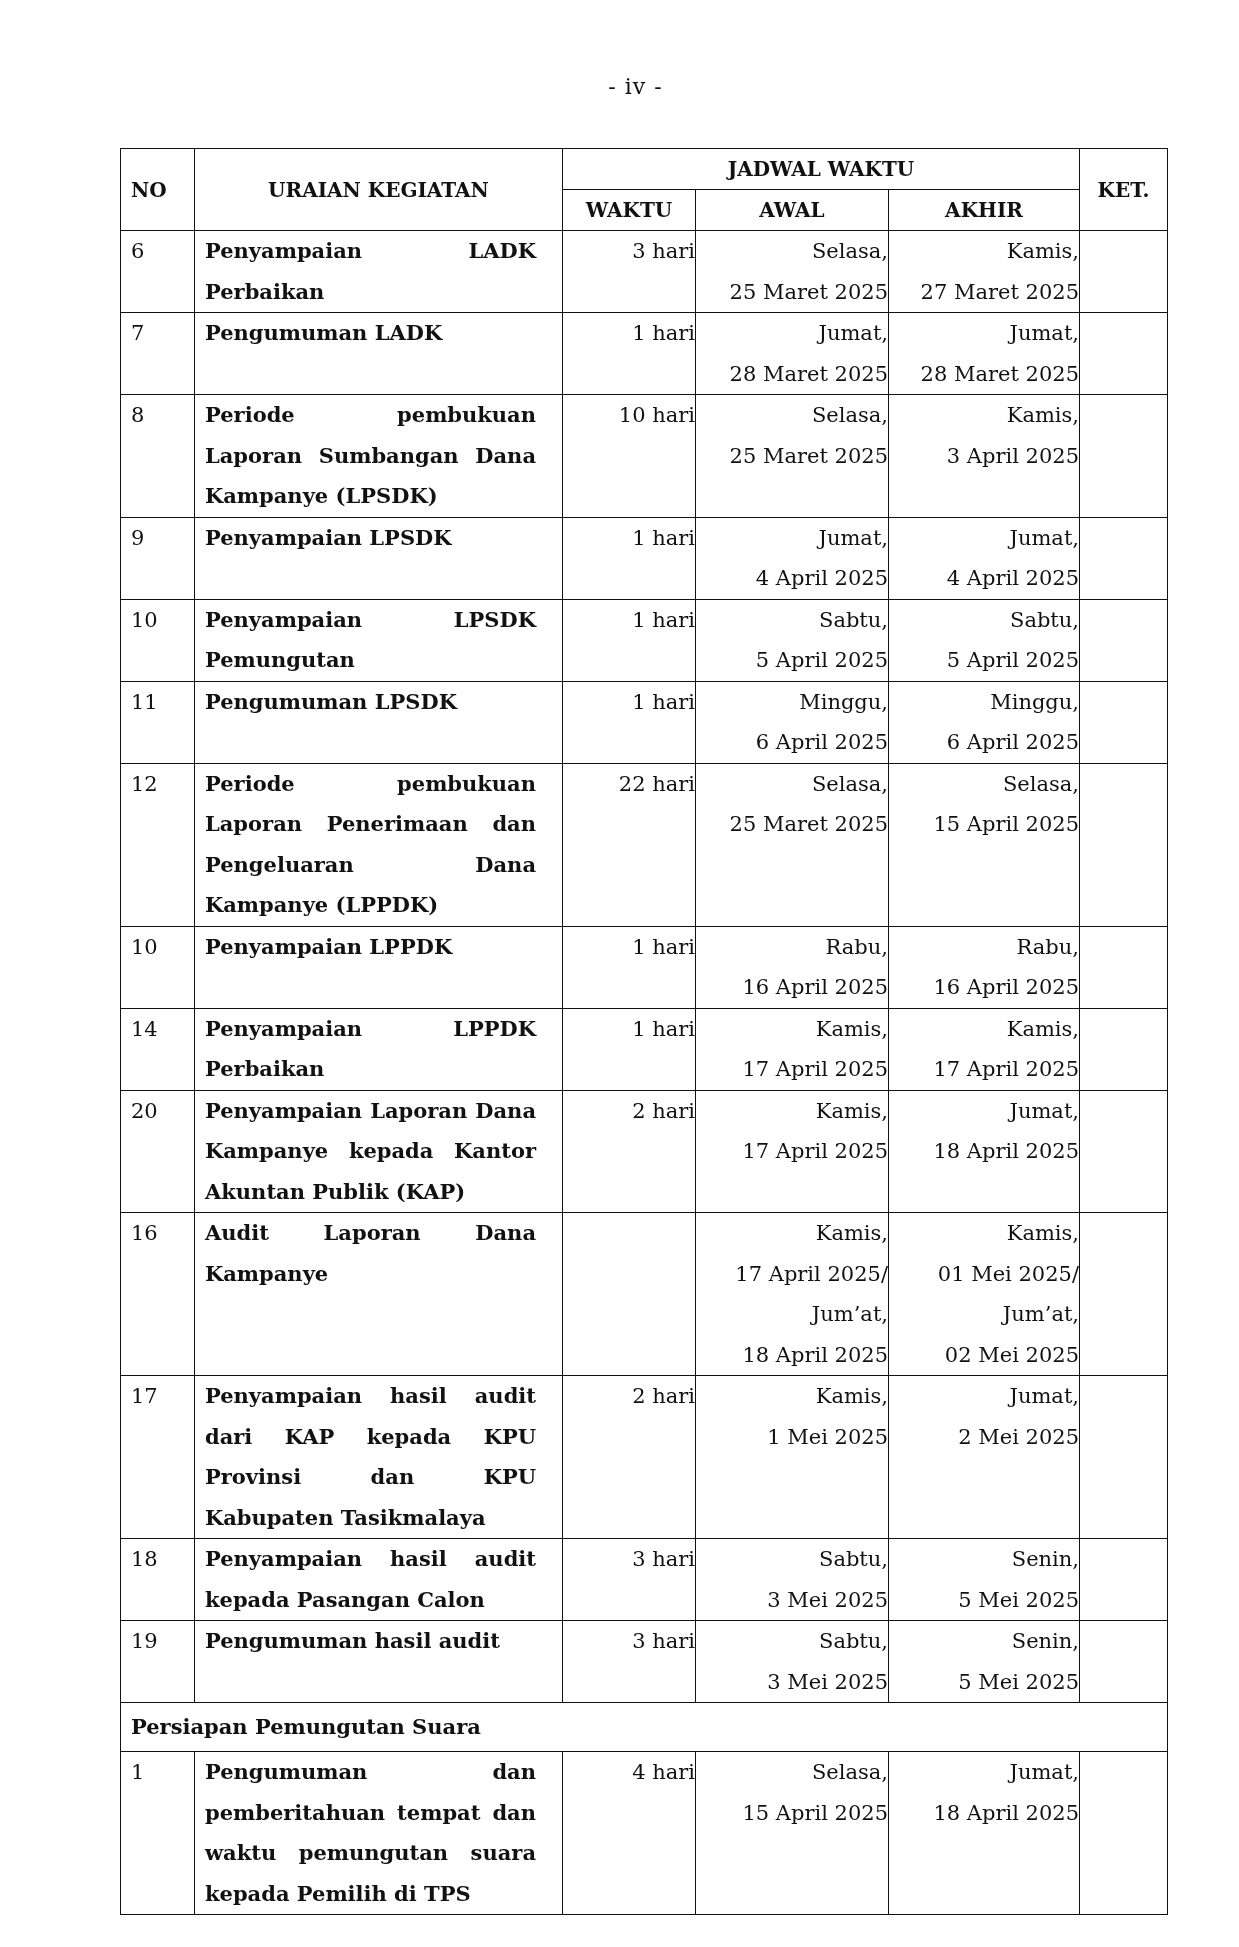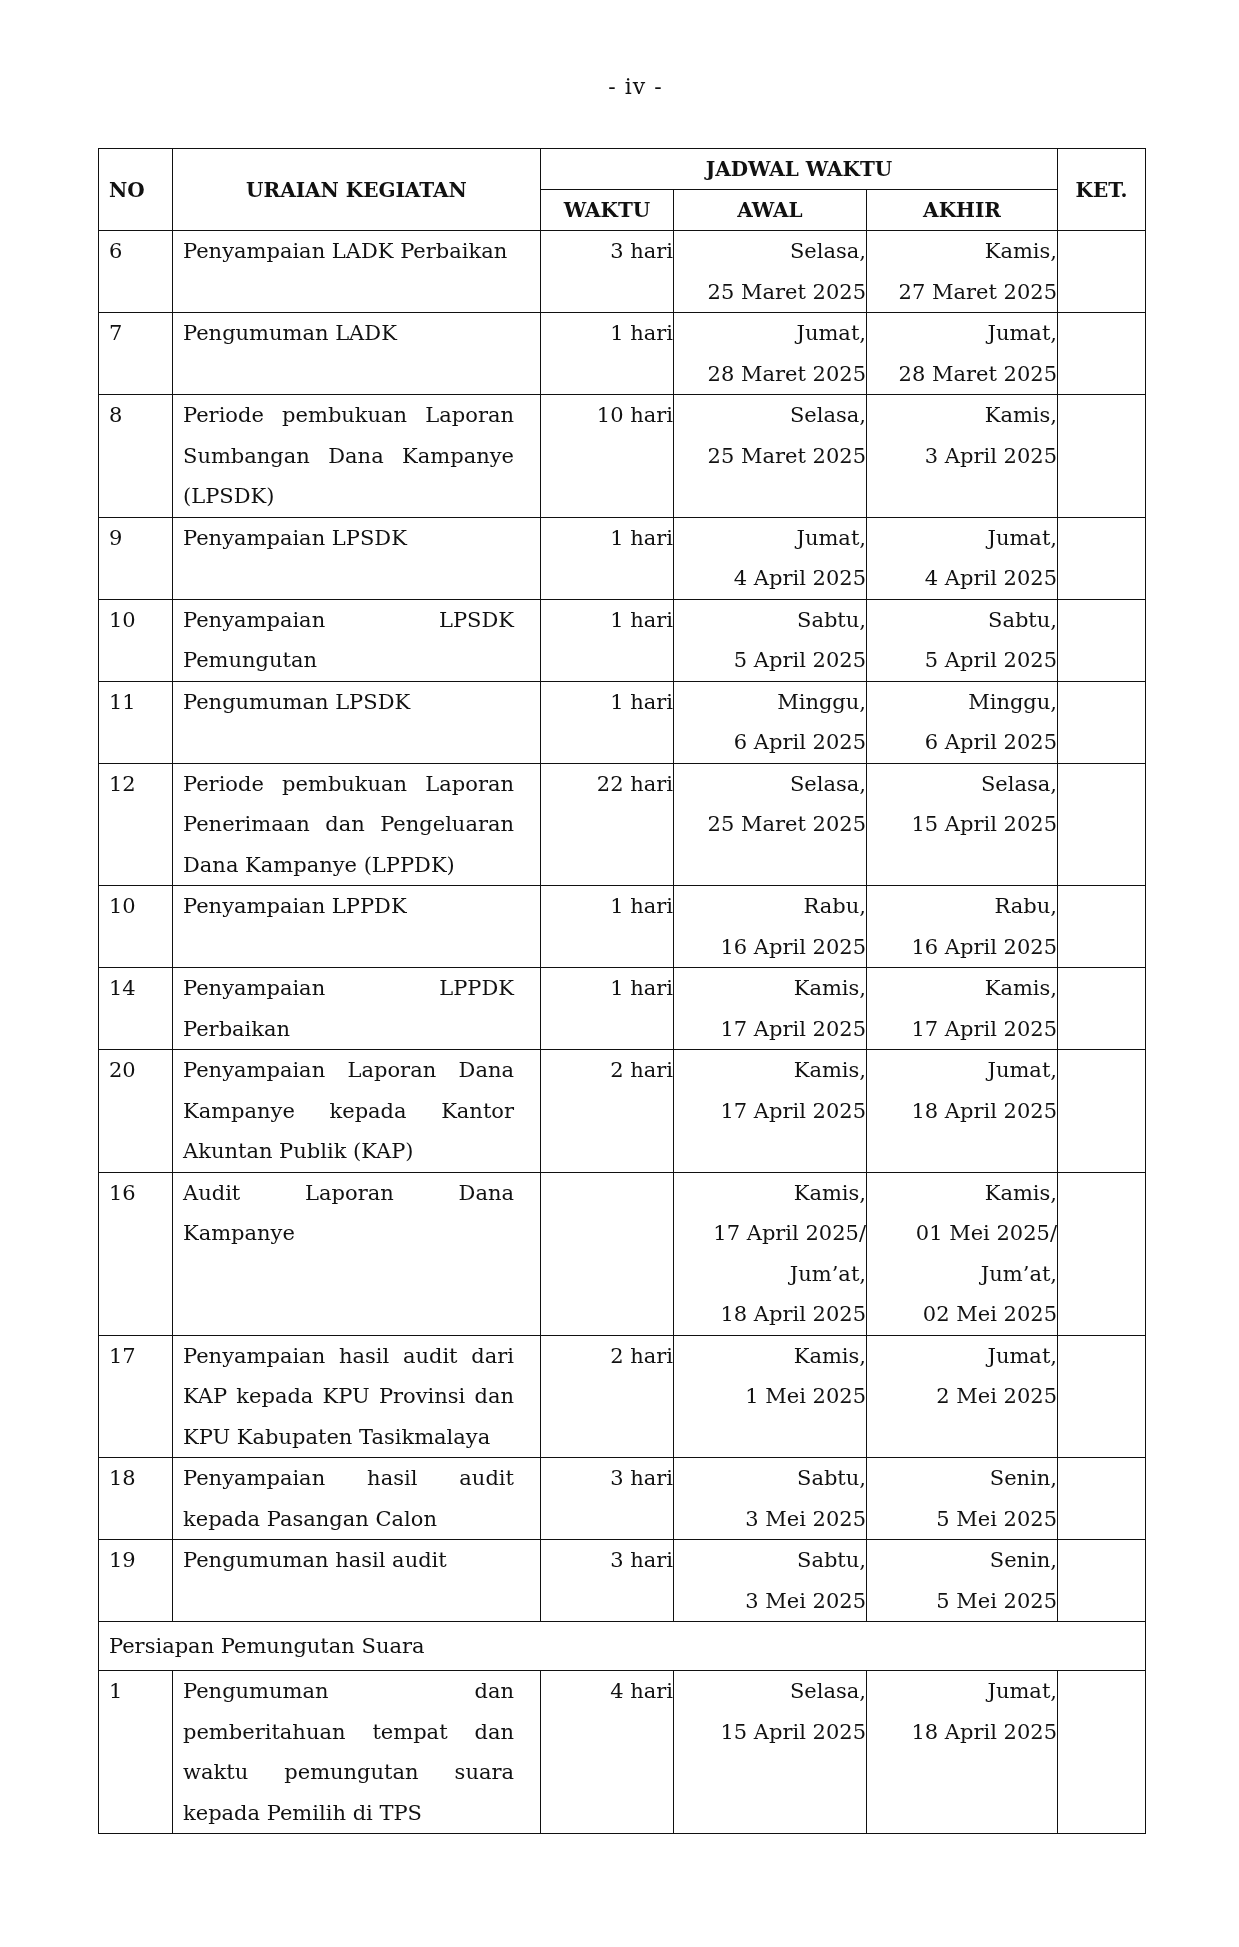--- a/index.html
+++ b/index.html
@@ -1,34 +1,34 @@
 <!DOCTYPE html>
 <html><head>
 <meta charset="utf-8">
 <style>
   html, body { margin: 0; padding: 0; background: #ffffff; }
   body { width: 1239px; height: 1947px; position: relative; font-family: "DejaVu Serif", serif; color: #111111; }
   .page-number { position: absolute; top: 74px; left: 16px; width: 1239px; text-align: center; font-size: 22px; letter-spacing: 1px; }
-  table.schedule { position: absolute; top: 148px; left: 98px; width: 1047px; border-collapse: collapse; table-layout: fixed; font-size: 21px; border-radius: 24px; }
+  table.schedule { position: absolute; top: 148px; left: 120px; width: 1047px; border-collapse: collapse; table-layout: fixed; font-size: 21px; border-radius: 24px; }
   table.schedule col.c-no { width: 74px; }
   table.schedule col.c-desc { width: 368px; }
   table.schedule col.c-waktu { width: 133px; }
   table.schedule col.c-awal { width: 193px; }
   table.schedule col.c-akhir { width: 191px; }
   table.schedule col.c-ket { width: 88px; }
   th, td { border: 1.6px solid #111111; vertical-align: top; padding: 0; }
   th { font-weight: bold; font-size: 20px; text-align: center; vertical-align: middle; }
   th.h-no { text-align: left; padding-left: 10px; }
   th.h-top { height: 40px; }
   th.h-sub { height: 40px; }
   td { line-height: 40.5px; padding-top: 0; padding-bottom: 0; }
   td.no { padding-left: 10px; }
-  td.desc { padding-left: 10px; padding-right: 26px; text-align: justify; text-align-last: left; }
+  td.desc { padding-left: 10px; padding-right: 26px; text-align: justify; text-align-last: left; font-weight: bold; }
   td.center { text-align: right; }
-  td.section { font-weight: normal; padding-left: 10px; line-height: 48px; }
+  td.section { font-weight: bold; padding-left: 10px; line-height: 48px; }
   .line { display: block; }
 </style>
 </head>
 <body>
 
 <div class="page-number">- iv -</div>
 
 <table class="schedule">
   <colgroup>
     <col class="c-no">

